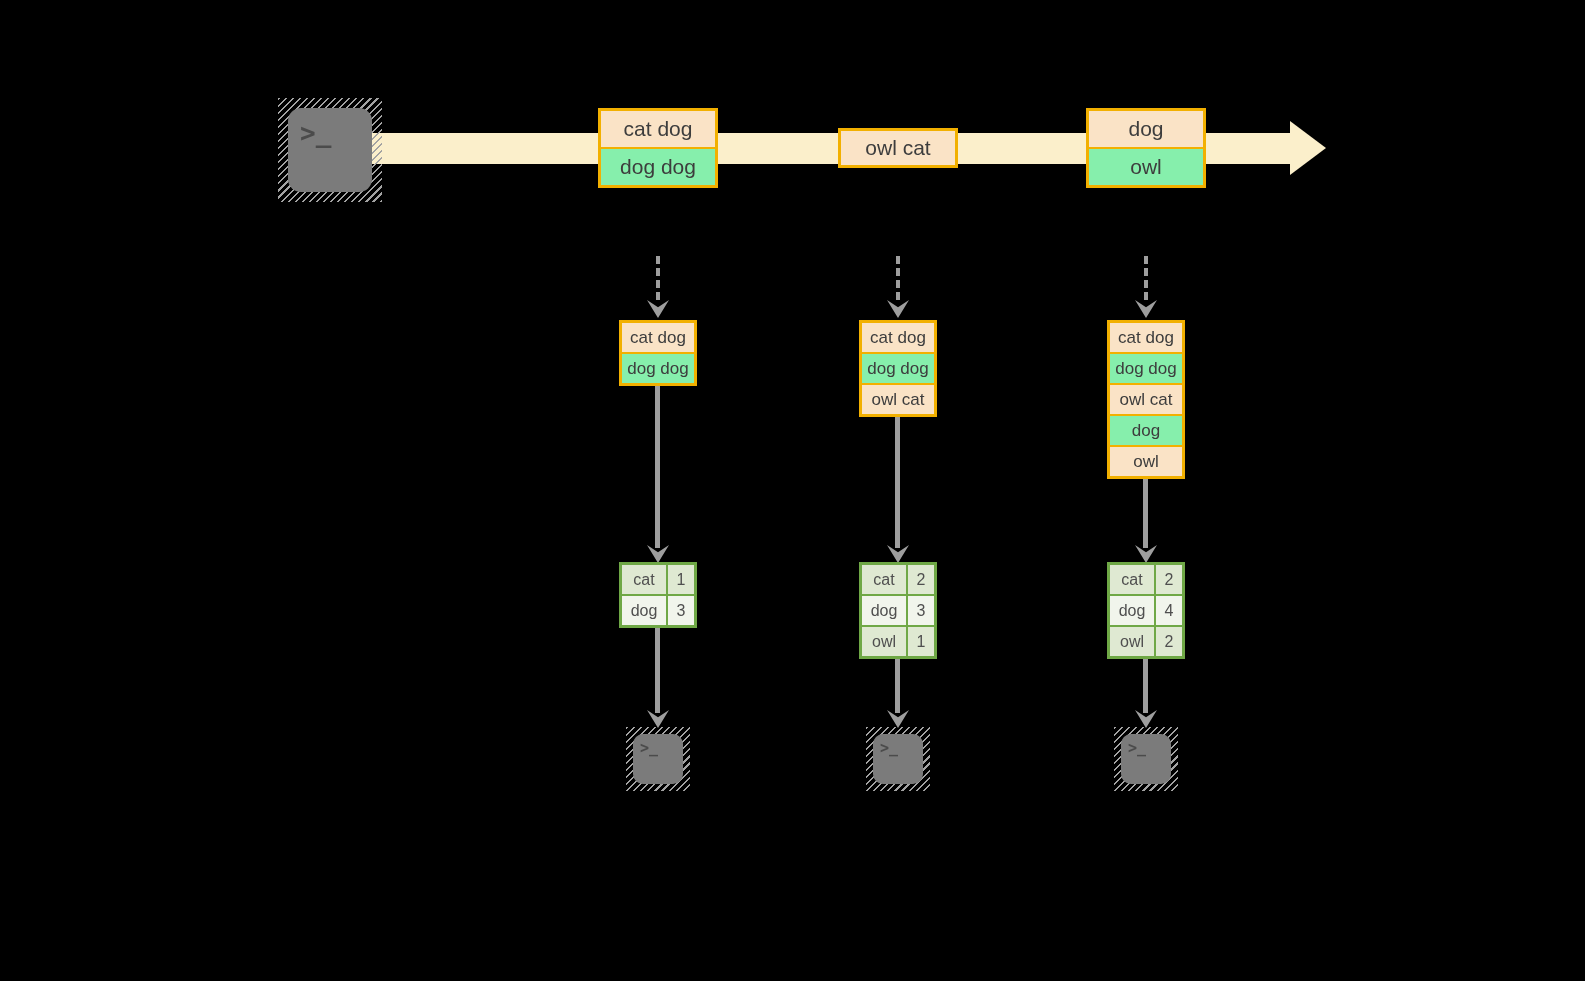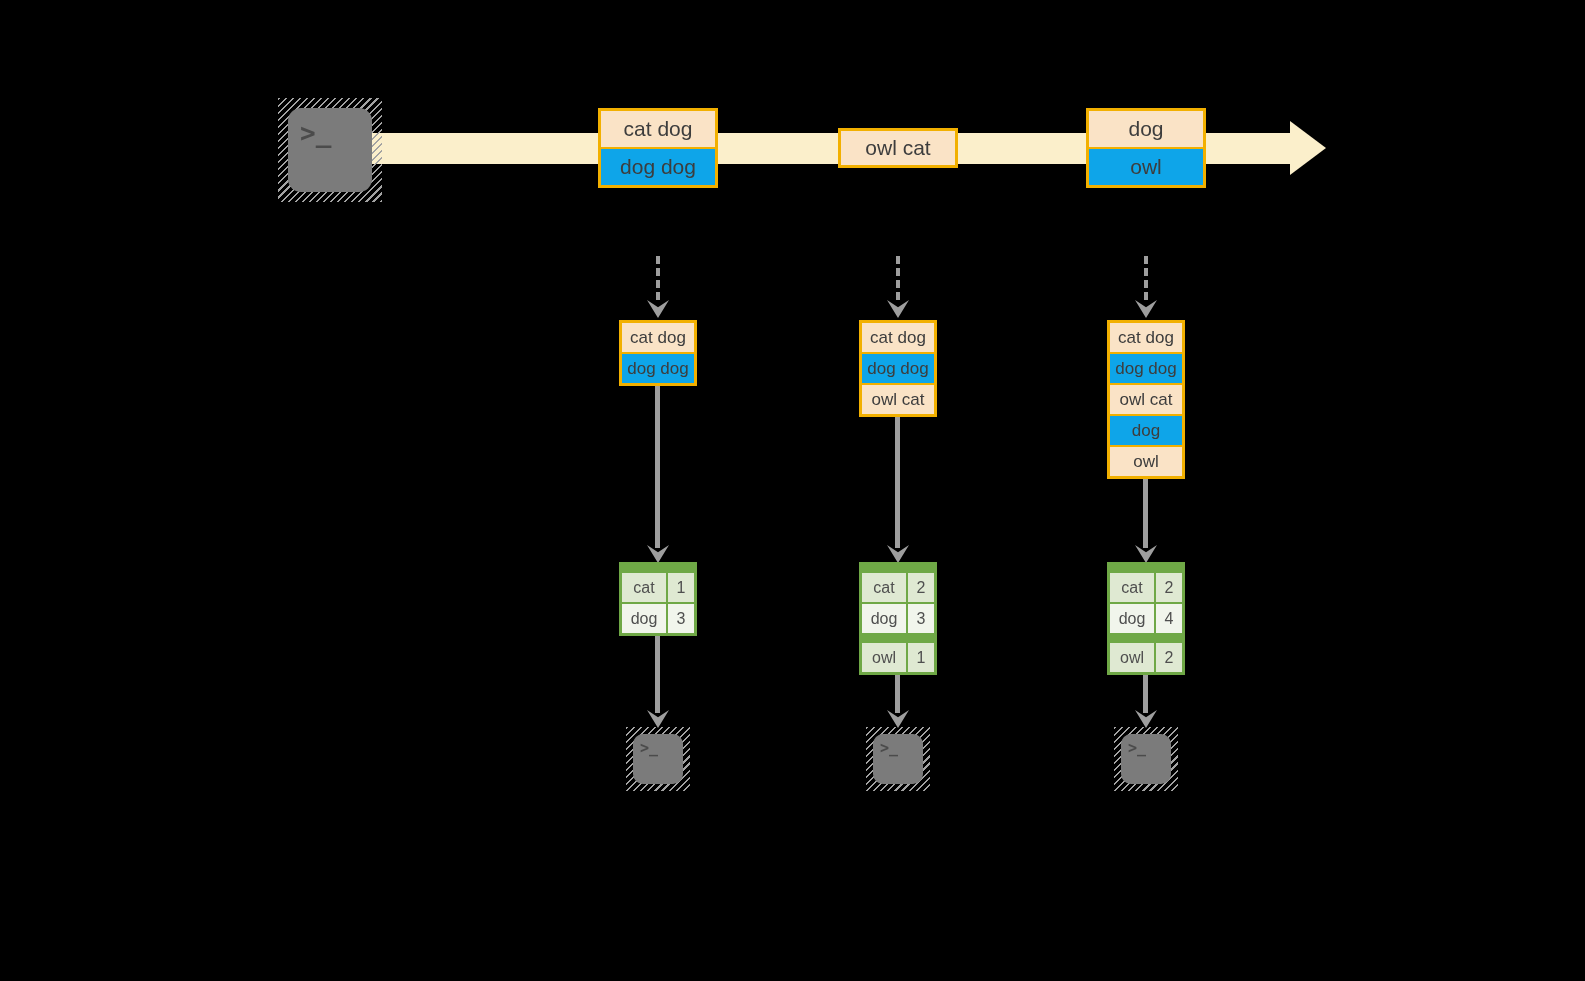--- a/index.html
+++ b/index.html
@@ -18,27 +18,27 @@
         border-top:27px solid transparent;border-bottom:27px solid transparent;border-left:36px solid #FBEFCB;}
 
   
   .obox{position:absolute;display:flex;flex-direction:column;gap:2px;z-index:7;
         background:#F2B000;border:3px solid #F2B000;}
   .ocell{width:114px;text-align:center;color:#3d3d3d;}
   .ocell.big{height:36px;line-height:36px;font-size:21px;}
   .ocell.mid{height:34px;line-height:34px;font-size:21px;}
   .ocell.sm{width:72px;height:29px;line-height:29px;font-size:17px;}
   .ocell.dark{background:#FAE3C6;}
-  .ocell.light{background:#0ea5e9;}
+  .ocell.light{background:#86efac;}
 
   
   .gtable{position:absolute;display:grid;grid-template-columns:44px 26px;gap:2px;z-index:7;
           background:#6FA846;border:3px solid #6FA846;}
   .gcell{height:29px;line-height:29px;text-align:center;color:#4f4f4f;font-size:16px;}
-  .gcell.dark{background:#DFE9D2;margin-top:8px;}
+  .gcell.dark{background:#DFE9D2;}
   .gcell.light{background:#F1F5EC;}
 
   
   .dashline{position:absolute;width:0;border-left:4px dashed #9e9e9e;z-index:6;}
   .vline{position:absolute;width:5px;background:#9e9e9e;z-index:6;}
   .barb{position:absolute;width:22px;height:18px;background:#9e9e9e;z-index:6;
         clip-path:polygon(0 0,50% 40%,100% 0,50% 100%);}
 
   
   .band{position:absolute;left:693px;top:461px;width:430px;height:45px;background:#ffffff;z-index:5;

